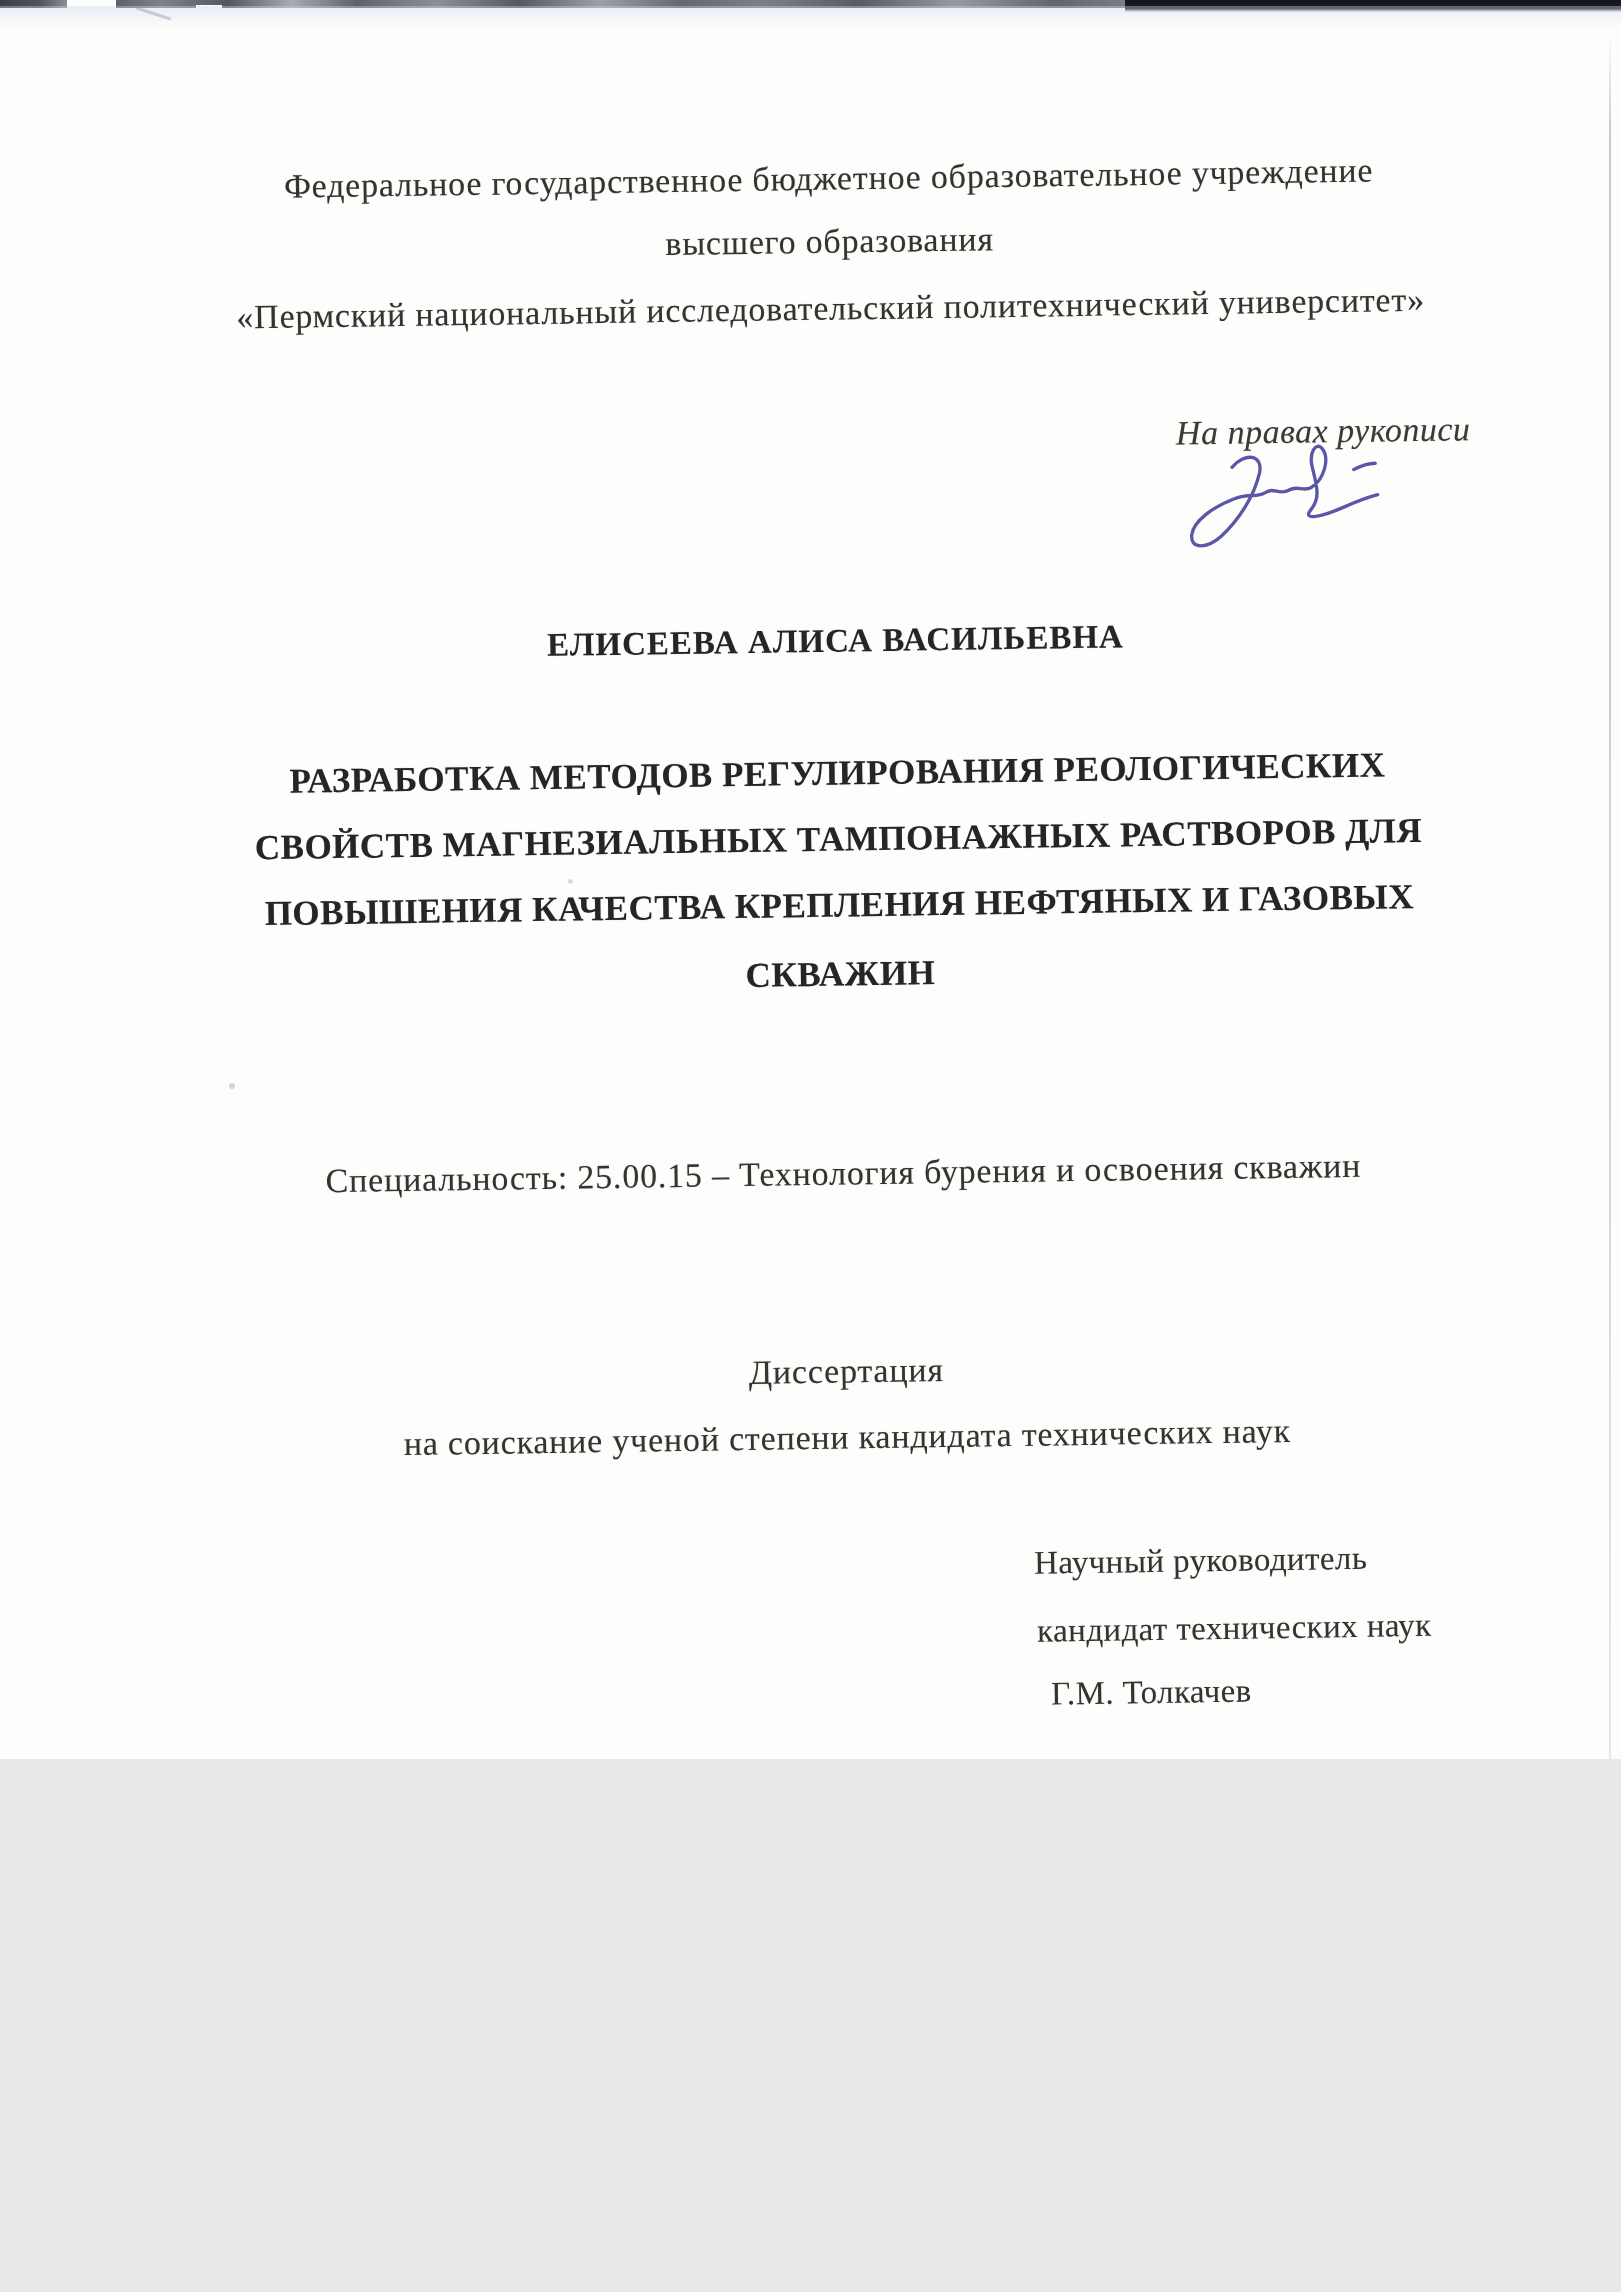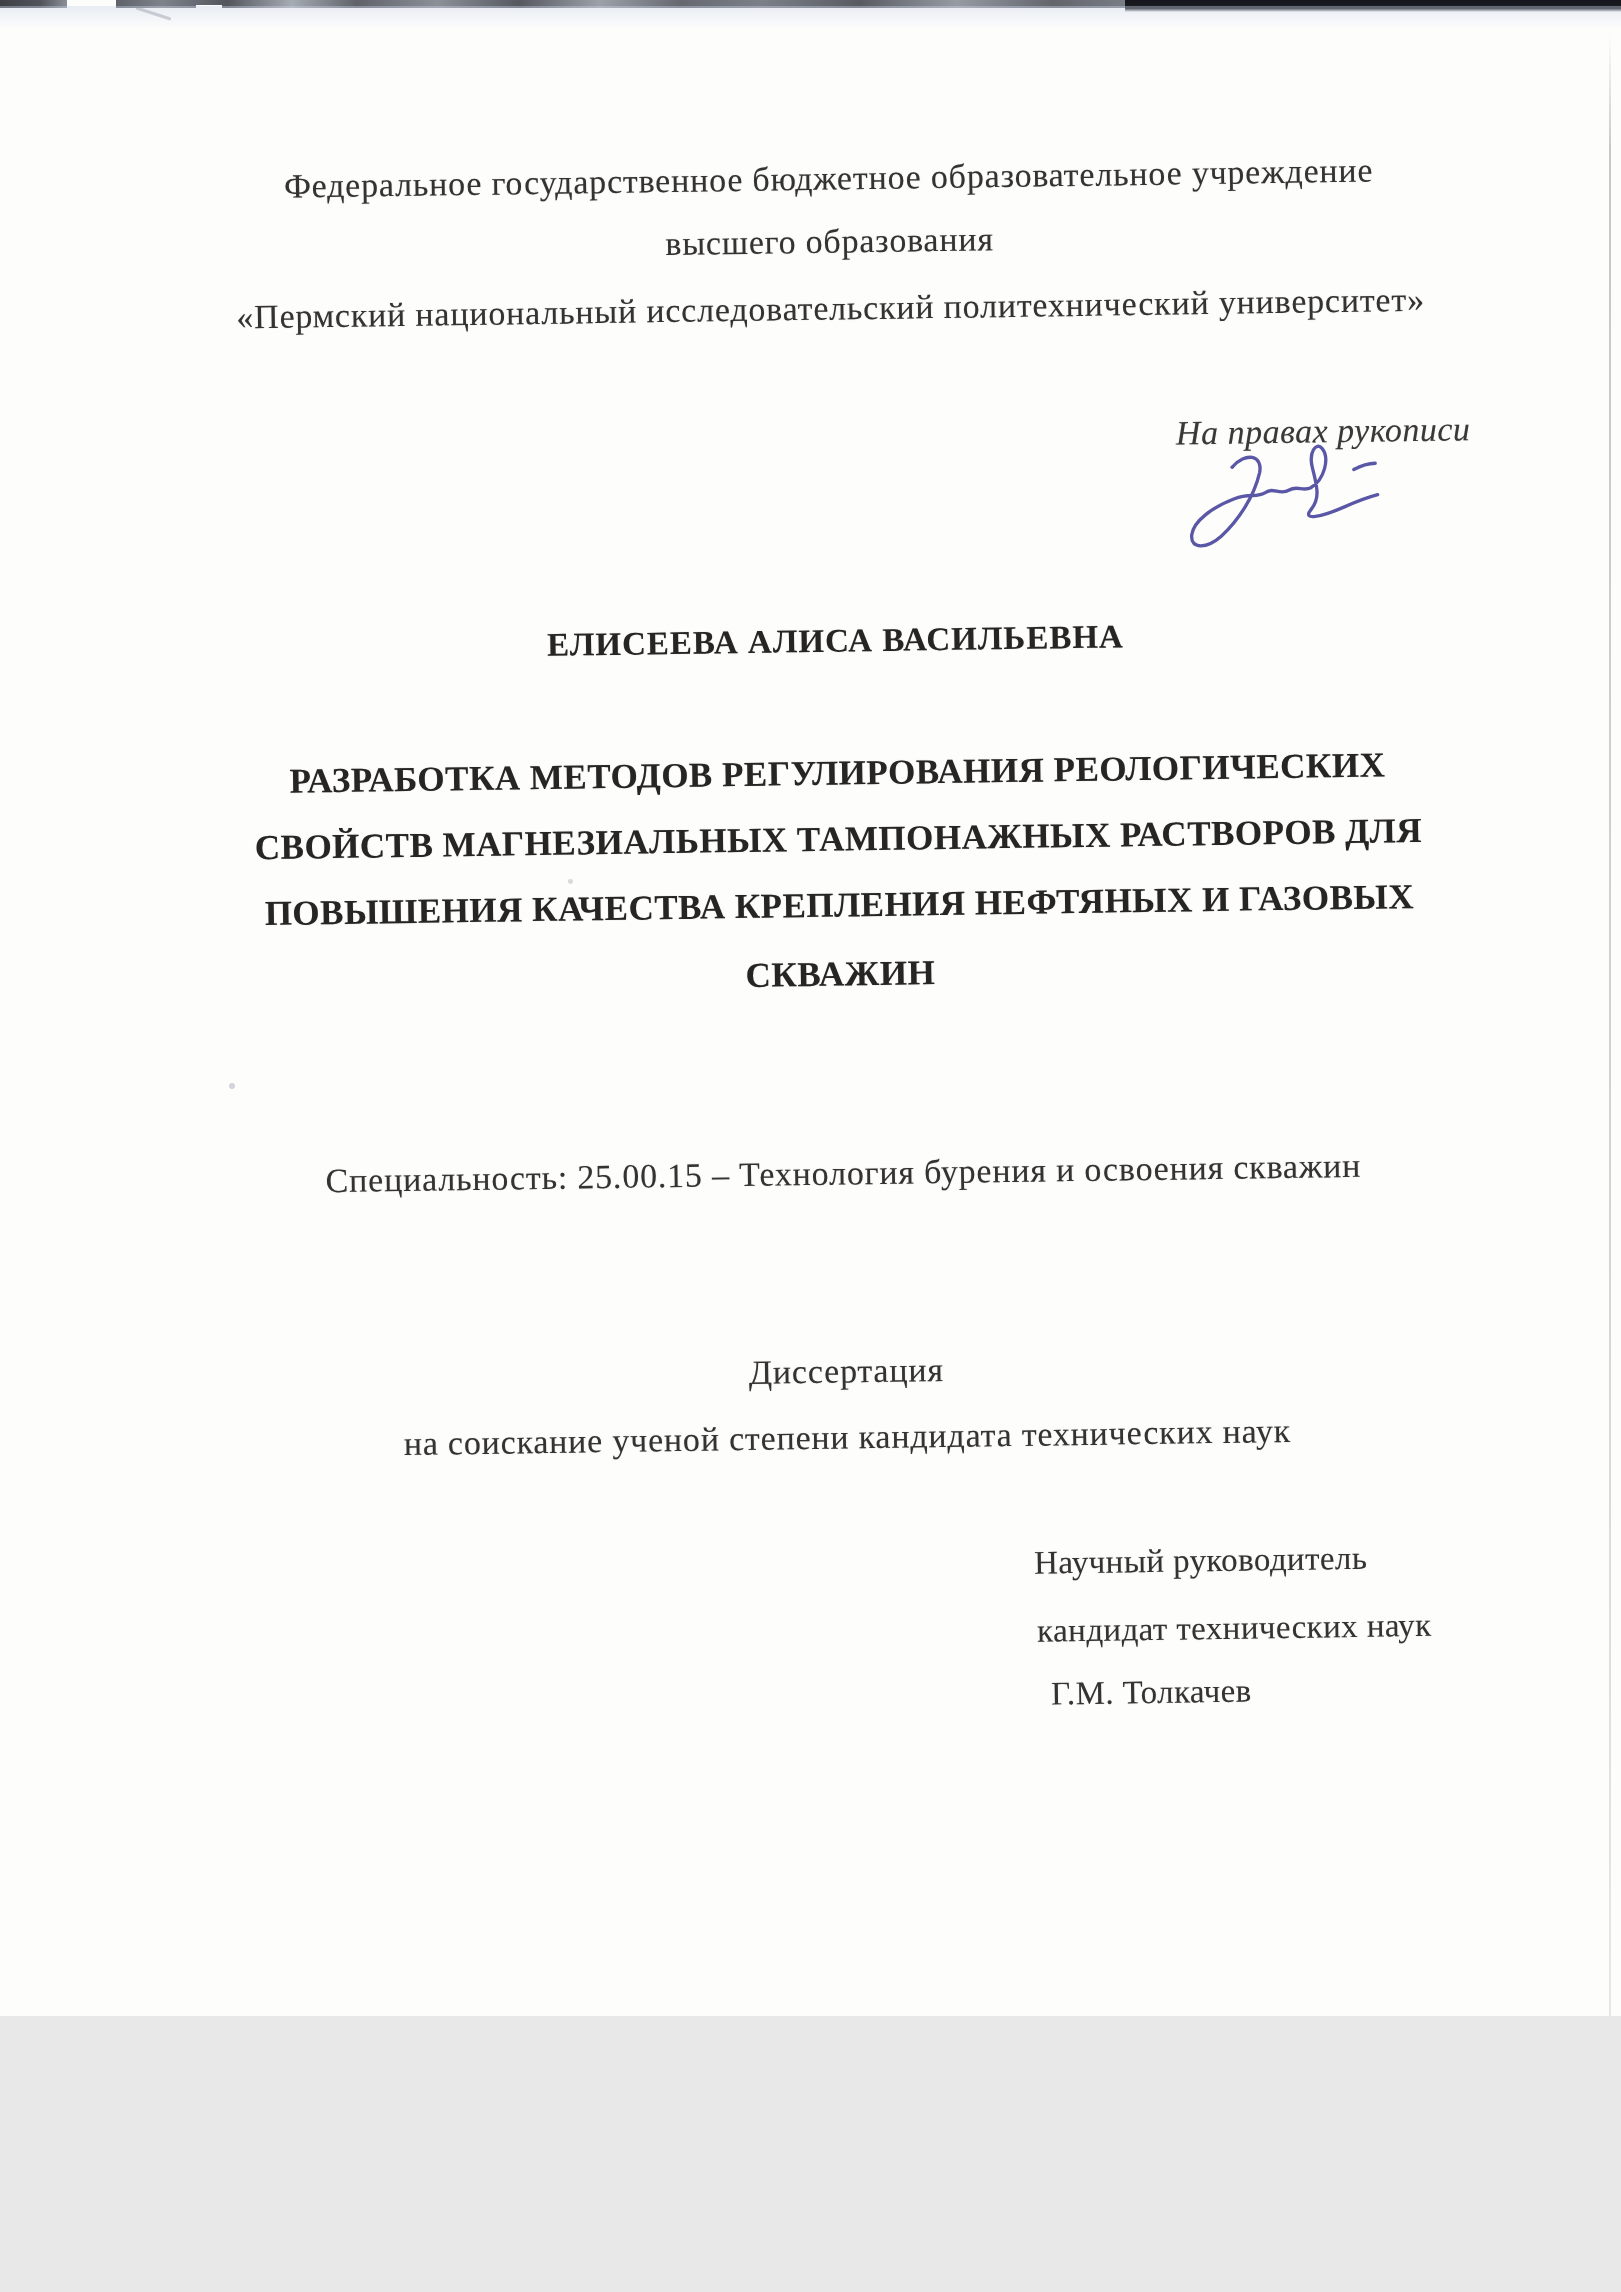--- a/index.html
+++ b/index.html
@@ -8,21 +8,21 @@
     --paper:#fdfdfc;
   }
   html,body{margin:0;padding:0;}
   body{
     width:1621px;height:2293px;
     background:#e8e8e8;
     font-family:"Liberation Serif","DejaVu Serif",serif;
   }
   .page{
     position:relative;
-    width:1621px;height:2016px;
+    width:1621px;height:1759px;
     background:var(--paper);
     overflow:hidden;
     color:var(--ink);
   }
   
   .scan-band{
     position:absolute;left:0;top:0;width:1621px;height:7.8px;
     background:linear-gradient(90deg,
       #23252b 0%, #3a3d45 2.5%, #8a8f99 4.5%, #474a52 7%, #6d727c 10%,
       #3b3e46 14%, #9aa0aa 18%, #4a4d55 22%, #7c818b 27%, #3f424a 32%,

